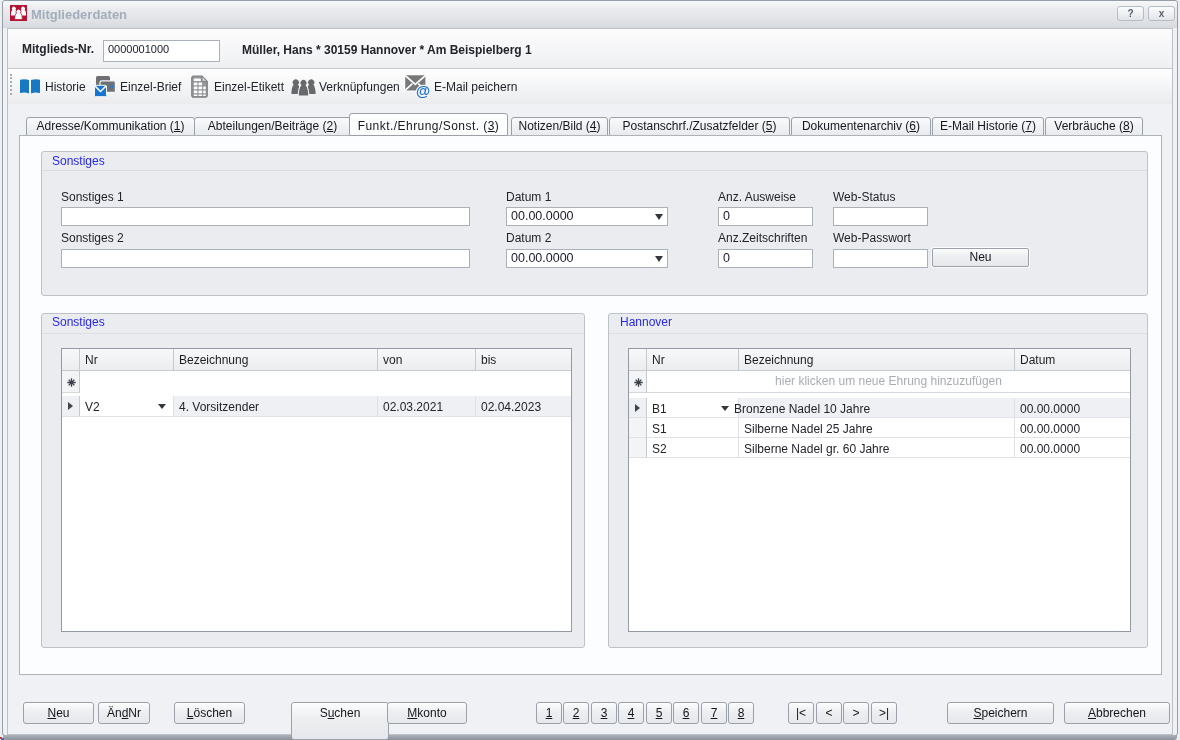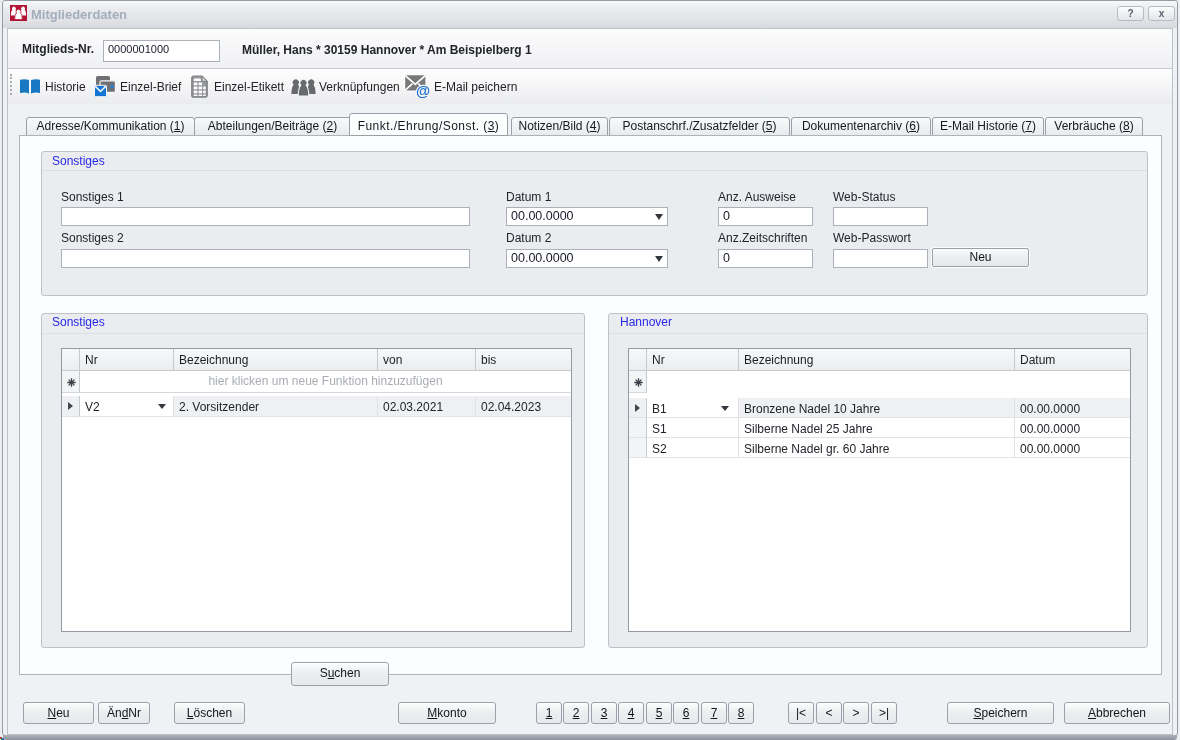--- a/index.html
+++ b/index.html
@@ -129,85 +129,85 @@
 <div class="grp" style="left:41px;top:313px;width:544px;height:335px"></div>
 <div class="cap" style="left:52px;top:315px">Sonstiges</div>
 <div class="a" style="left:42px;top:333px;width:542px;height:1px;background:#dcdfe3;z-index:5"></div>
 <div class="tbl" style="left:61px;top:348px;width:511px;height:284px">
  <div class="th" style="left:0;top:0;width:18px;height:22px"></div>
  <div class="th" style="left:18px;top:0;width:94px;height:22px;padding:4px 0 0 5px">Nr</div>
  <div class="th" style="left:112px;top:0;width:204px;height:22px;padding:4px 0 0 5px">Bezeichnung</div>
  <div class="th" style="left:316px;top:0;width:98px;height:22px;padding:4px 0 0 5px">von</div>
  <div class="th" style="left:414px;top:0;width:95px;height:22px;padding:4px 0 16px 5px;border-right:none">bis</div>
  <div class="a" style="left:0;top:22px;width:18px;height:22px;background:#f3f4f6;border-right:1px solid #c7cacd;border-bottom:1px solid #d5d8db"></div>
- <div class="a" style="left:18px;top:22px;width:491px;height:22px;border-bottom:1px solid #d5d8db;text-align:center;line-height:21px;color:#a9adb2">hier klicken um neue Funktion hinzuzufügen</div>
  <div class="a" id="star1" style="left:5px;top:27px"><svg width="9" height="9" viewBox="0 0 9 9">
           <g stroke="#3c4048" stroke-width="1.3">
             <path d="M4.5 0.3 V8.7 M0.3 4.5 H8.7 M1.6 1.6 L7.4 7.4 M7.4 1.6 L1.6 7.4"></path>
           </g>
         </svg></div>
  <div class="a" style="left:0;top:47px;width:18px;height:21px;background:#eef0f3;border-right:1px solid #c7cacd;border-bottom:1px solid #e0e2e5"></div>
  <div class="rarr" style="left:6px;top:53px"></div>
  <div class="a" style="left:18px;top:47px;width:491px;height:21px;background:#eef0f3;border-bottom:1px solid #e0e2e5"></div>
  <div class="a" style="left:18px;top:47px;width:93px;height:20px;background:#fff"></div>
  <div class="a" style="left:111px;top:47px;width:1px;height:21px;background:#dfe1e4"></div>
  <div class="a" style="left:315px;top:47px;width:1px;height:21px;background:#dfe1e4"></div>
  <div class="a" style="left:413px;top:47px;width:1px;height:21px;background:#dfe1e4"></div>
  <div class="lbl" style="left:23px;top:51px">V2</div>
  <div class="arr" style="left:96px;top:55px;border-left-width:4px;border-right-width:4px;border-top-width:5px"></div>
- <div class="lbl" style="left:117px;top:51px">2. Vorsitzender</div>
+ <div class="lbl" style="left:117px;top:51px">4. Vorsitzender</div>
  <div class="lbl" style="left:321px;top:51px">02.03.2021</div>
  <div class="lbl" style="left:419px;top:51px">02.04.2023</div>
 </div>
 
 <div class="grp" style="left:608px;top:313px;width:540px;height:335px"></div>
 <div class="cap" style="left:620px;top:315px">Hannover</div>
 <div class="a" style="left:609px;top:333px;width:538px;height:1px;background:#dcdfe3;z-index:5"></div>
 <div class="tbl" style="left:628px;top:348px;width:503px;height:284px">
  <div class="th" style="left:0;top:0;width:18px;height:22px"></div>
  <div class="th" style="left:18px;top:0;width:92px;height:22px;padding:4px 0 0 5px">Nr</div>
  <div class="th" style="left:110px;top:0;width:276px;height:22px;padding:4px 0 0 5px">Bezeichnung</div>
  <div class="th" style="left:386px;top:0;width:115px;height:22px;padding:4px 0 0 5px;border-right:none">Datum</div>
  <div class="a" style="left:0;top:22px;width:18px;height:22px;background:#f3f4f6;border-right:1px solid #c7cacd;border-bottom:1px solid #d5d8db"></div>
+ <div class="a" style="left:18px;top:22px;width:483px;height:22px;border-bottom:1px solid #d5d8db;text-align:center;line-height:21px;color:#a9adb2">hier klicken um neue Ehrung hinzuzufügen</div>
  <div class="a" id="star2" style="left:5px;top:27px"><svg width="9" height="9" viewBox="0 0 9 9">
           <g stroke="#3c4048" stroke-width="1.3">
             <path d="M4.5 0.3 V8.7 M0.3 4.5 H8.7 M1.6 1.6 L7.4 7.4 M7.4 1.6 L1.6 7.4"></path>
           </g>
         </svg></div>
  <div class="a" style="left:0;top:49px;width:18px;height:20px;background:#eef0f3;border-right:1px solid #c7cacd;border-bottom:1px solid #e0e2e5"></div>
  <div class="rarr" style="left:6px;top:55px"></div>
  <div class="a" style="left:18px;top:49px;width:483px;height:20px;background:#eef0f3;border-bottom:1px solid #e0e2e5"></div>
  <div class="a" style="left:18px;top:49px;width:91px;height:19px;background:#fff"></div>
  <div class="a" style="left:109px;top:49px;width:1px;height:20px;background:#dfe1e4"></div>
  <div class="a" style="left:385px;top:49px;width:1px;height:20px;background:#dfe1e4"></div>
  <div class="lbl" style="left:23px;top:53px">B1</div>
  <div class="arr" style="left:92px;top:57px;border-left-width:4px;border-right-width:4px;border-top-width:5px"></div>
- <div class="lbl" style="left:115px;top:53px">Bronzene Nadel 10 Jahre</div>
+ <div class="lbl" style="left:105px;top:53px">Bronzene Nadel 10 Jahre</div>
  <div class="lbl" style="left:391px;top:53px">00.00.0000</div>
  <div class="a" style="left:0;top:69px;width:18px;height:20px;background:#f3f4f6;border-right:1px solid #c7cacd;border-bottom:1px solid #e0e2e5"></div>
  <div class="a" style="left:18px;top:69px;width:483px;height:20px;border-bottom:1px solid #e0e2e5"></div>
  <div class="a" style="left:109px;top:69px;width:1px;height:20px;background:#dfe1e4"></div>
  <div class="a" style="left:385px;top:69px;width:1px;height:20px;background:#dfe1e4"></div>
  <div class="lbl" style="left:23px;top:73px">S1</div>
  <div class="lbl" style="left:115px;top:73px">Silberne Nadel 25 Jahre</div>
  <div class="lbl" style="left:391px;top:73px">00.00.0000</div>
  <div class="a" style="left:0;top:89px;width:18px;height:20px;background:#f3f4f6;border-right:1px solid #c7cacd;border-bottom:1px solid #e0e2e5"></div>
  <div class="a" style="left:18px;top:89px;width:483px;height:20px;border-bottom:1px solid #e0e2e5"></div>
  <div class="a" style="left:109px;top:89px;width:1px;height:20px;background:#dfe1e4"></div>
  <div class="a" style="left:385px;top:89px;width:1px;height:20px;background:#dfe1e4"></div>
  <div class="lbl" style="left:23px;top:93px">S2</div>
  <div class="lbl" style="left:115px;top:93px">Silberne Nadel gr. 60 Jahre</div>
  <div class="lbl" style="left:391px;top:93px">00.00.0000</div>
 </div>
 
 <div class="btn" style="left:23px;top:702px;width:71px;height:22px;line-height:20px"><u>N</u>eu</div>
 <div class="btn" style="left:98px;top:702px;width:52px;height:22px;line-height:20px">Än<u>d</u>Nr</div>
 <div class="btn" style="left:174px;top:702px;width:71px;height:22px;line-height:20px"><u>L</u>öschen</div>
-<div class="btn" style="left:291px;top:662px;width:98px;height:24px;line-height:20px">S<u>u</u>chen</div>
-<div class="btn" style="left:398px;top:702px;width:98px;height:22px;line-height:20px"><u>M</u>konto</div>
+<div class="btn" style="left:291px;top:702px;width:98px;height:38px;line-height:20px">S<u>u</u>chen</div>
+<div class="btn" style="left:387px;top:702px;width:80px;height:22px;line-height:20px"><u>M</u>konto</div>
 <div class="btn" style="left:536px;top:702px;width:26px;height:22px;line-height:20px"><u>1</u></div>
 <div class="btn" style="left:563px;top:702px;width:26px;height:22px;line-height:20px"><u>2</u></div>
 <div class="btn" style="left:591px;top:702px;width:26px;height:22px;line-height:20px"><u>3</u></div>
 <div class="btn" style="left:618px;top:702px;width:26px;height:22px;line-height:20px"><u>4</u></div>
 <div class="btn" style="left:646px;top:702px;width:26px;height:22px;line-height:20px"><u>5</u></div>
 <div class="btn" style="left:673px;top:702px;width:26px;height:22px;line-height:20px"><u>6</u></div>
 <div class="btn" style="left:701px;top:702px;width:26px;height:22px;line-height:20px"><u>7</u></div>
 <div class="btn" style="left:728px;top:702px;width:26px;height:22px;line-height:20px"><u>8</u></div>
 <div class="btn" style="left:788px;top:702px;width:26px;height:22px;line-height:20px">|&lt;</div>
 <div class="btn" style="left:816px;top:702px;width:26px;height:22px;line-height:20px">&lt;</div>

